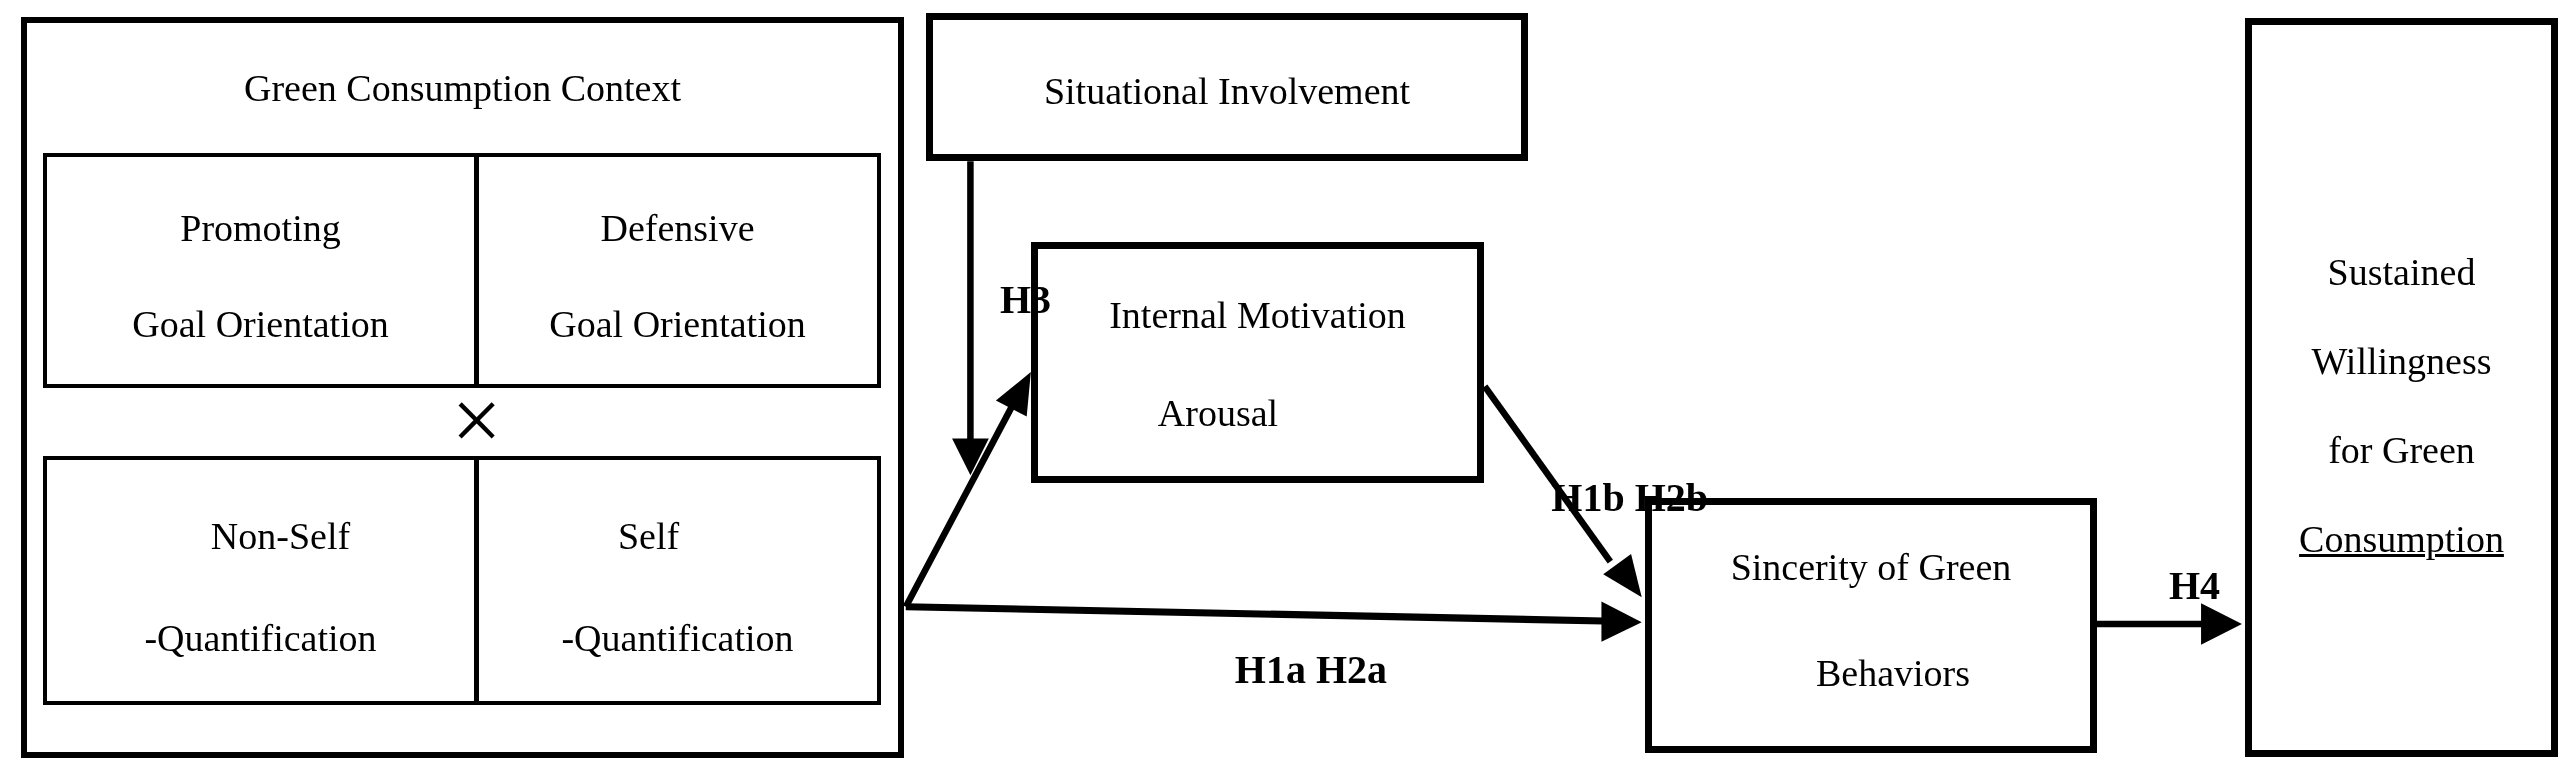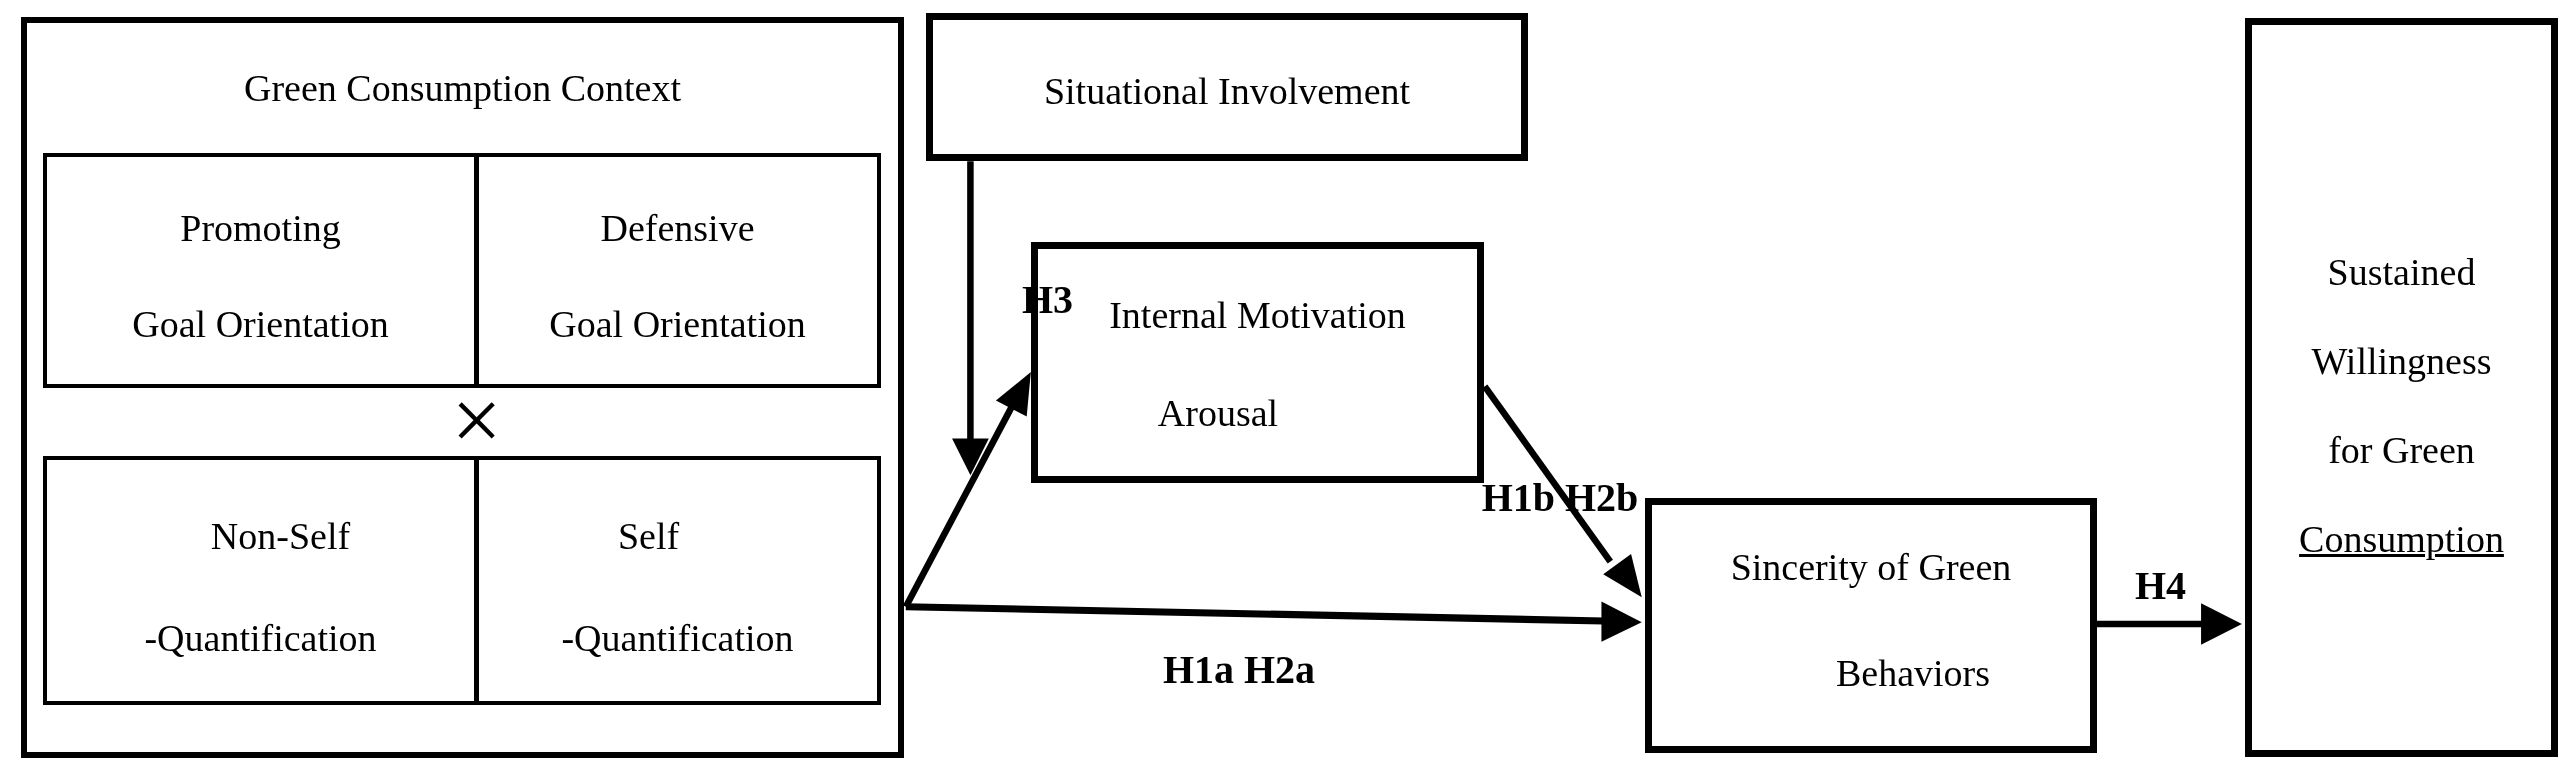--- a/index.html
+++ b/index.html
@@ -34,21 +34,21 @@
     font-size: 38px;
     line-height: 45px;
     white-space: nowrap;
     color: #000000;
   }
   .hyp {
     position: absolute;
     font-size: 40px;
     line-height: 45px;
     font-weight: bold;
-    text-align: center;
+    text-align: right;
     white-space: nowrap;
     color: #000000;
   }
   .times {
     position: absolute;
     text-align: center;
     font-size: 89px;
     line-height: 89px;
     color: #000000;
   }
@@ -102,27 +102,27 @@
 
   <div class="box" style="left:926px; top:13px; width:602px; height:148px; border-width:7.7px;"></div>
   <div class="txt" style="left:926px; top:69px; width:602px;">Situational Involvement</div>
 
   <div class="box" style="left:1031px; top:242px; width:453px; height:241px; border-width:7.7px;"></div>
   <div class="txt" style="left:1031px; top:293px; width:453px;">Internal Motivation</div>
   <div class="txt" style="left:1031px; top:391px; width:374px;">Arousal</div>
 
   <div class="box" style="left:1645px; top:498px; width:452px; height:255px; border-width:7.7px;"></div>
   <div class="txt" style="left:1645px; top:545px; width:452px;">Sincerity of Green</div>
-  <div class="txt" style="left:1645px; top:651px; width:496px;padding-left:20px;">Behaviors</div>
+  <div class="txt" style="left:1645px; top:651px; width:496px;">Behaviors</div>
 
   <div class="box" style="left:2245px; top:18px; width:313px; height:739px; border-width:7.1px;"></div>
   <div class="txt" style="left:2245px; top:250px; width:313px;">Sustained</div>
   <div class="txt" style="left:2245px; top:339px; width:313px;">Willingness</div>
   <div class="txt" style="left:2245px; top:428px; width:313px;">for Green</div>
   <div class="txt" style="left:2245px; top:517px; width:313px;text-decoration:underline;">Consumption</div>
 
-  <div class="hyp" style="left:978px; top:277px; width:95px; text-align:right;">H3</div>
+  <div class="hyp" style="left:978px; top:277px; width:95px; text-align:center;">H3</div>
   <div class="hyp" style="left:1091px; top:647px; width:296px;">H1a H2a</div>
   <div class="hyp" style="left:1412px; top:475px; width:296px;">H1b H2b</div>
   <div class="hyp" style="left:2101px; top:563px; width:119px;">H4</div>
 
 </div>
 
 
 </body></html>

